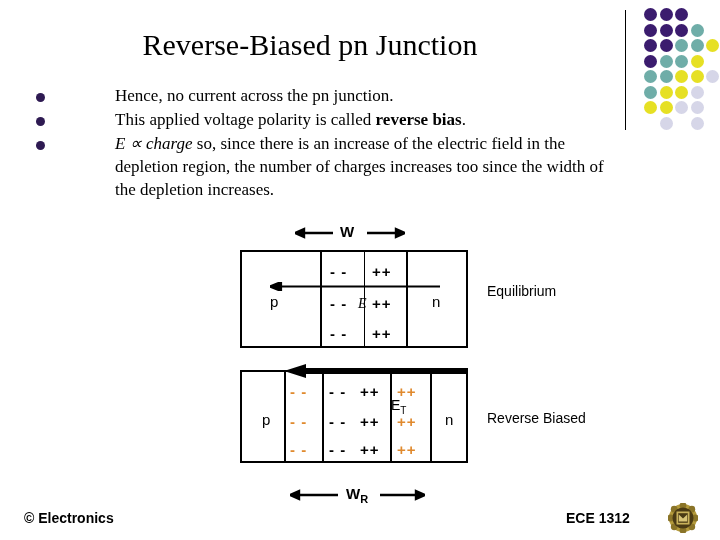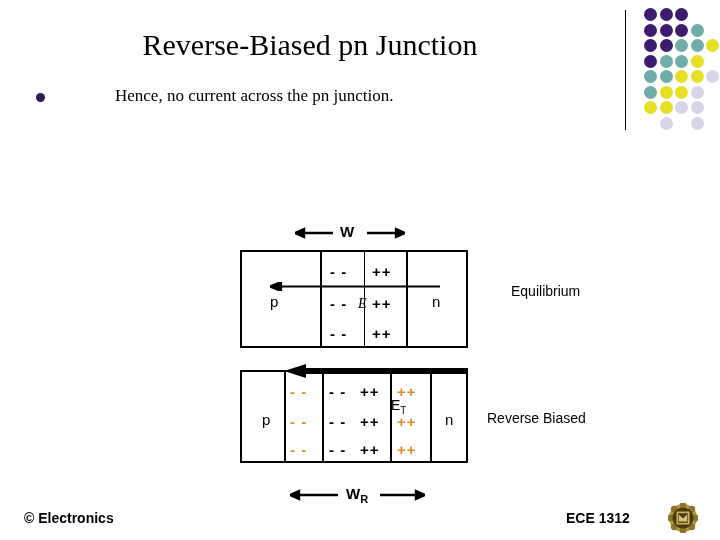--- a/index.html
+++ b/index.html
@@ -196,21 +196,21 @@
 
   
   .side-label {
     position: absolute;
     font-family: "Liberation Sans", sans-serif;
     font-size: 14px;
     line-height: 16px;
     color: #000000;
     white-space: nowrap;
   }
-  #label-equilibrium { left: 487px; top: 283px; margin-left: 24px; }
+  #label-equilibrium { left: 487px; top: 283px; }
   #label-reverse { left: 487px; top: 410px; }
 
   
   #footer-left {
     position: absolute;
     left: 24px;
     top: 510px;
     font-family: "Liberation Sans", sans-serif;
     font-size: 14px;
     font-weight: bold;
@@ -277,21 +277,29 @@
     <span class="dot" style="left: 46.5px; top: 108.5px; background: rgb(214, 214, 232);"></span>
   </div>
 
 <div id="bullet-list">
 
   <div class="bullet-row">
     <span class="bullet-mark"></span>
     <span class="bullet-text"><span>Hence, no current across the pn junction.</span></span>
   </div>
 
-
+  <div class="bullet-row">
+    <span class="bullet-mark"></span>
+    <span class="bullet-text"><span>This applied voltage polarity is called </span><b>reverse bias</b><span>.</span></span>
+  </div>
+
+  <div class="bullet-row">
+    <span class="bullet-mark"></span>
+    <span class="bullet-text"><i>E ∝ charge</i><span> so, since there is an increase of the electric field in the depletion region, the number of charges increases too since the width of the depletion increases.</span></span>
+  </div>
 
 </div>
 
 <div class="measure" id="measure-w">
   <svg width="110" height="22" viewBox="0 0 110 22">
     <g stroke="#000" stroke-width="2.4" fill="#000">
       <line x1="4" y1="9" x2="38" y2="9"></line>
       <polygon points="0,9 9,5 9,13"></polygon>
       <line x1="72" y1="9" x2="106" y2="9"></line>
       <polygon points="110,9 101,5 101,13"></polygon>

